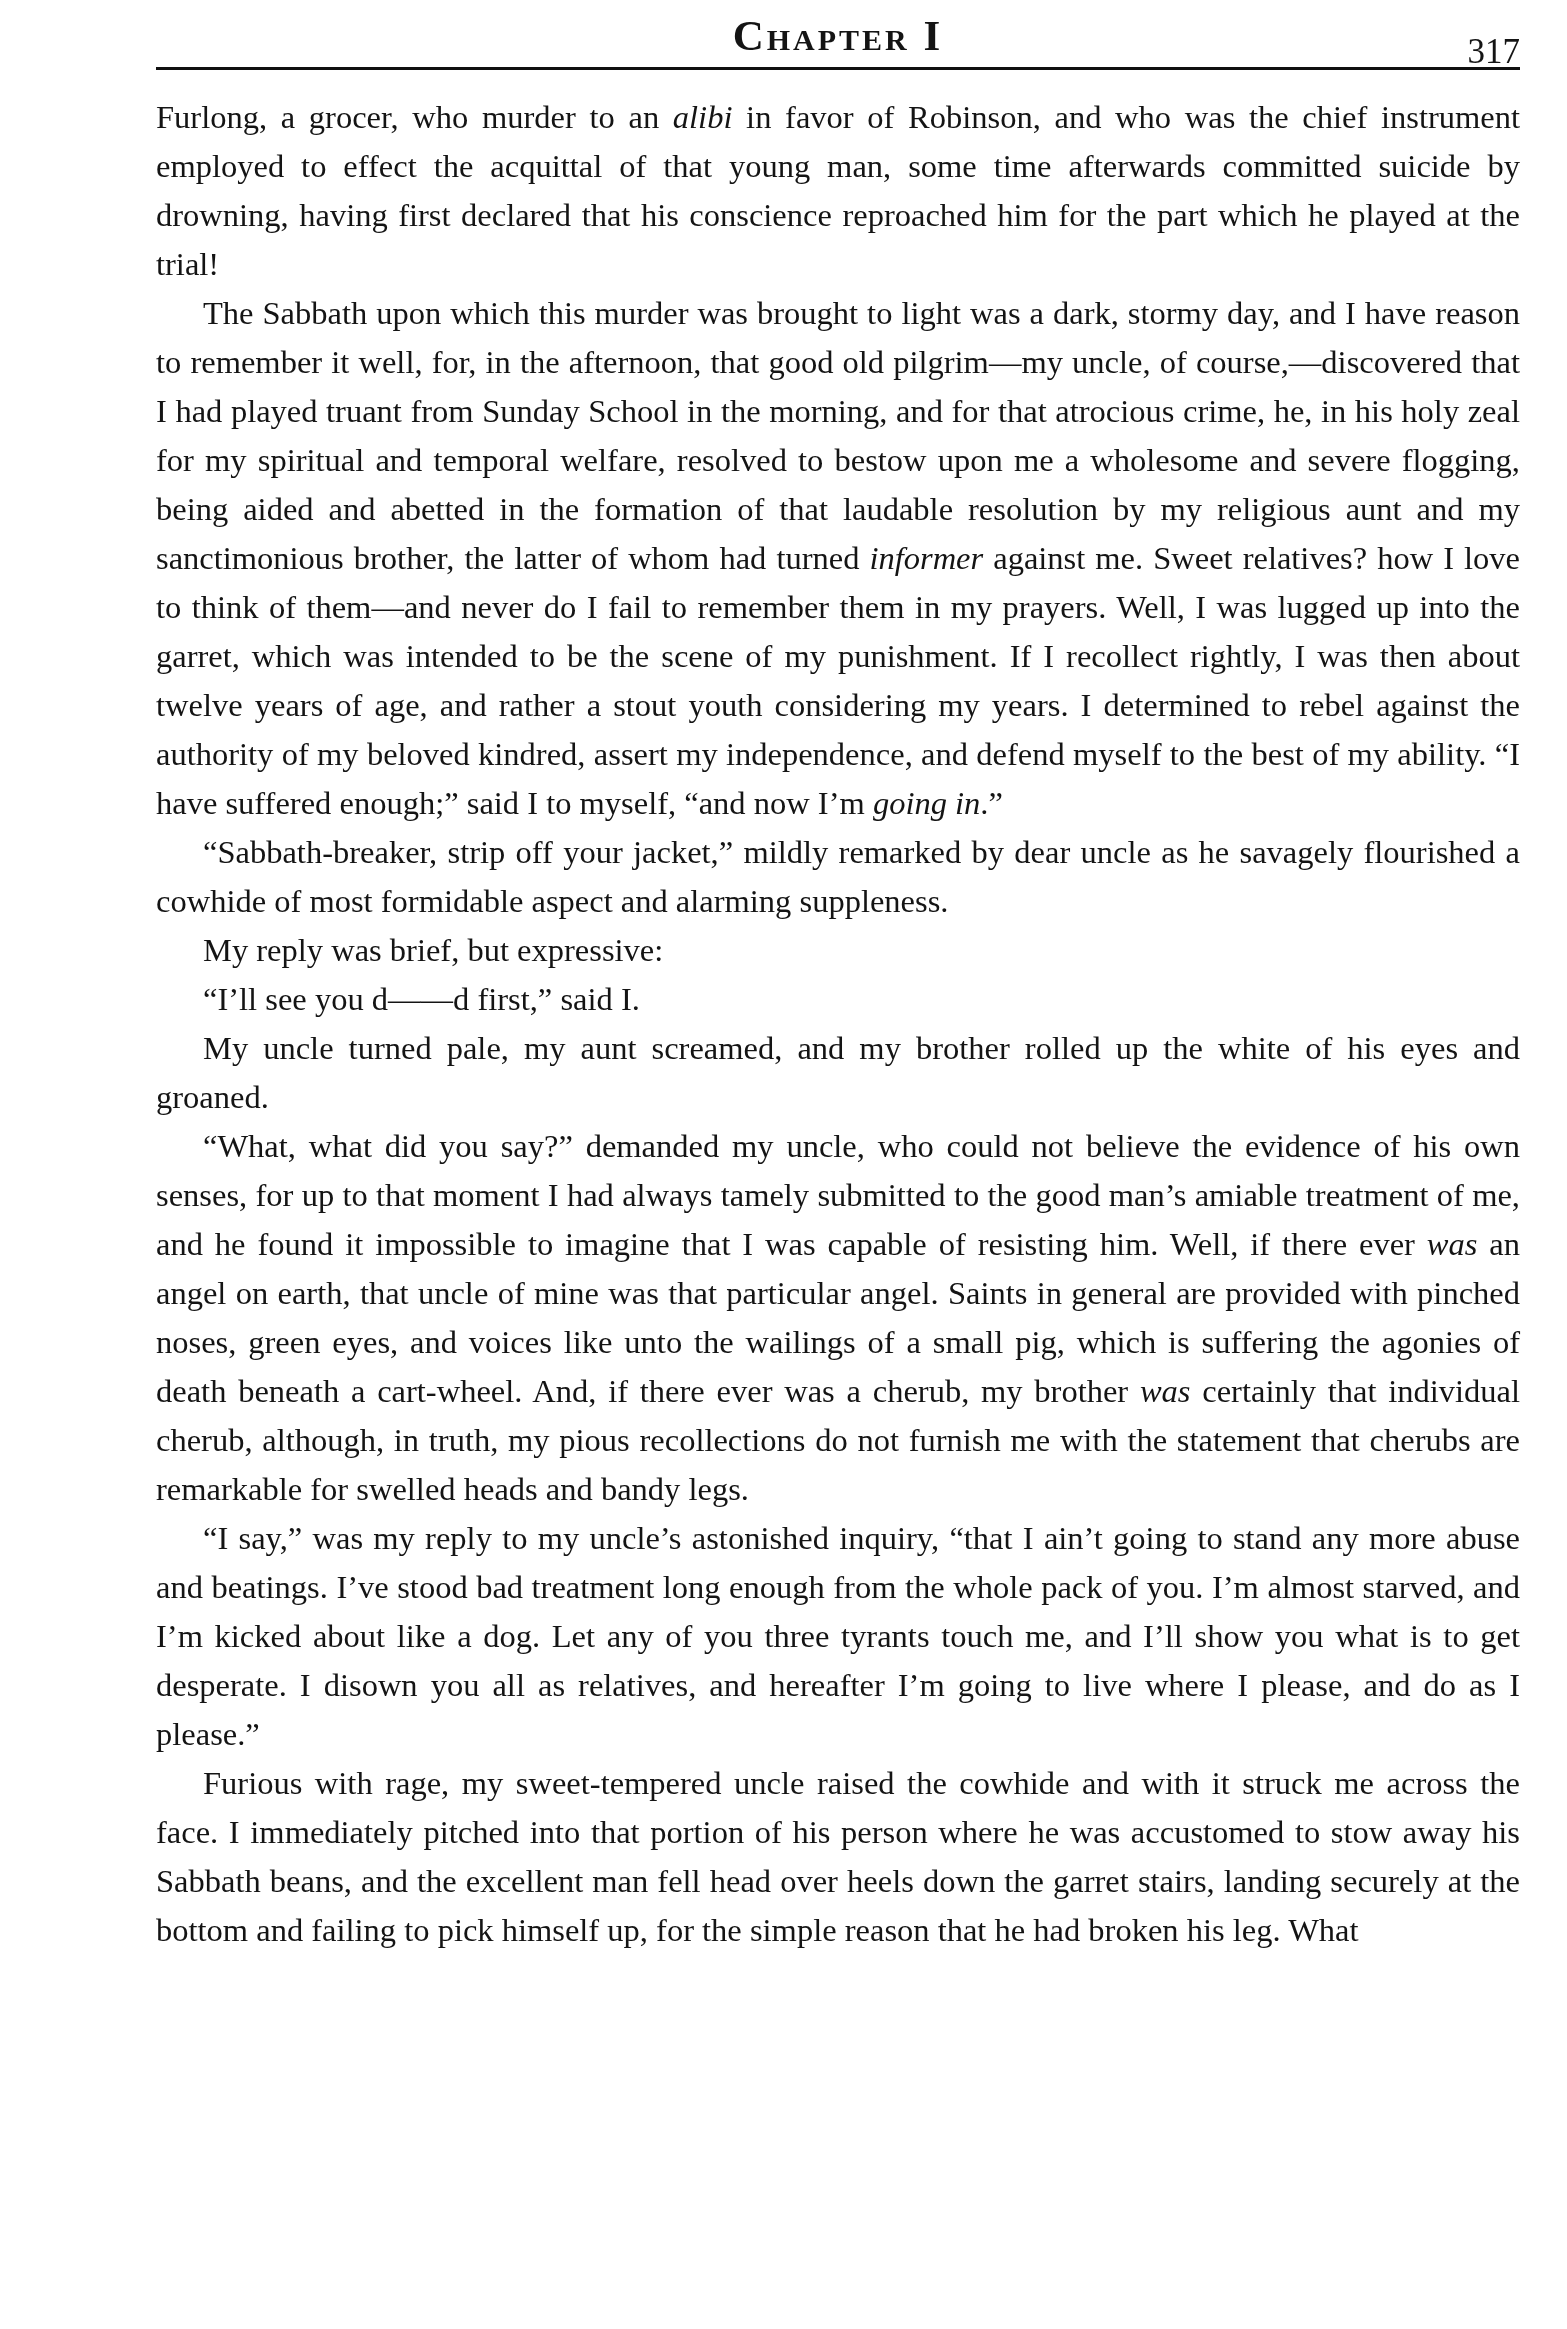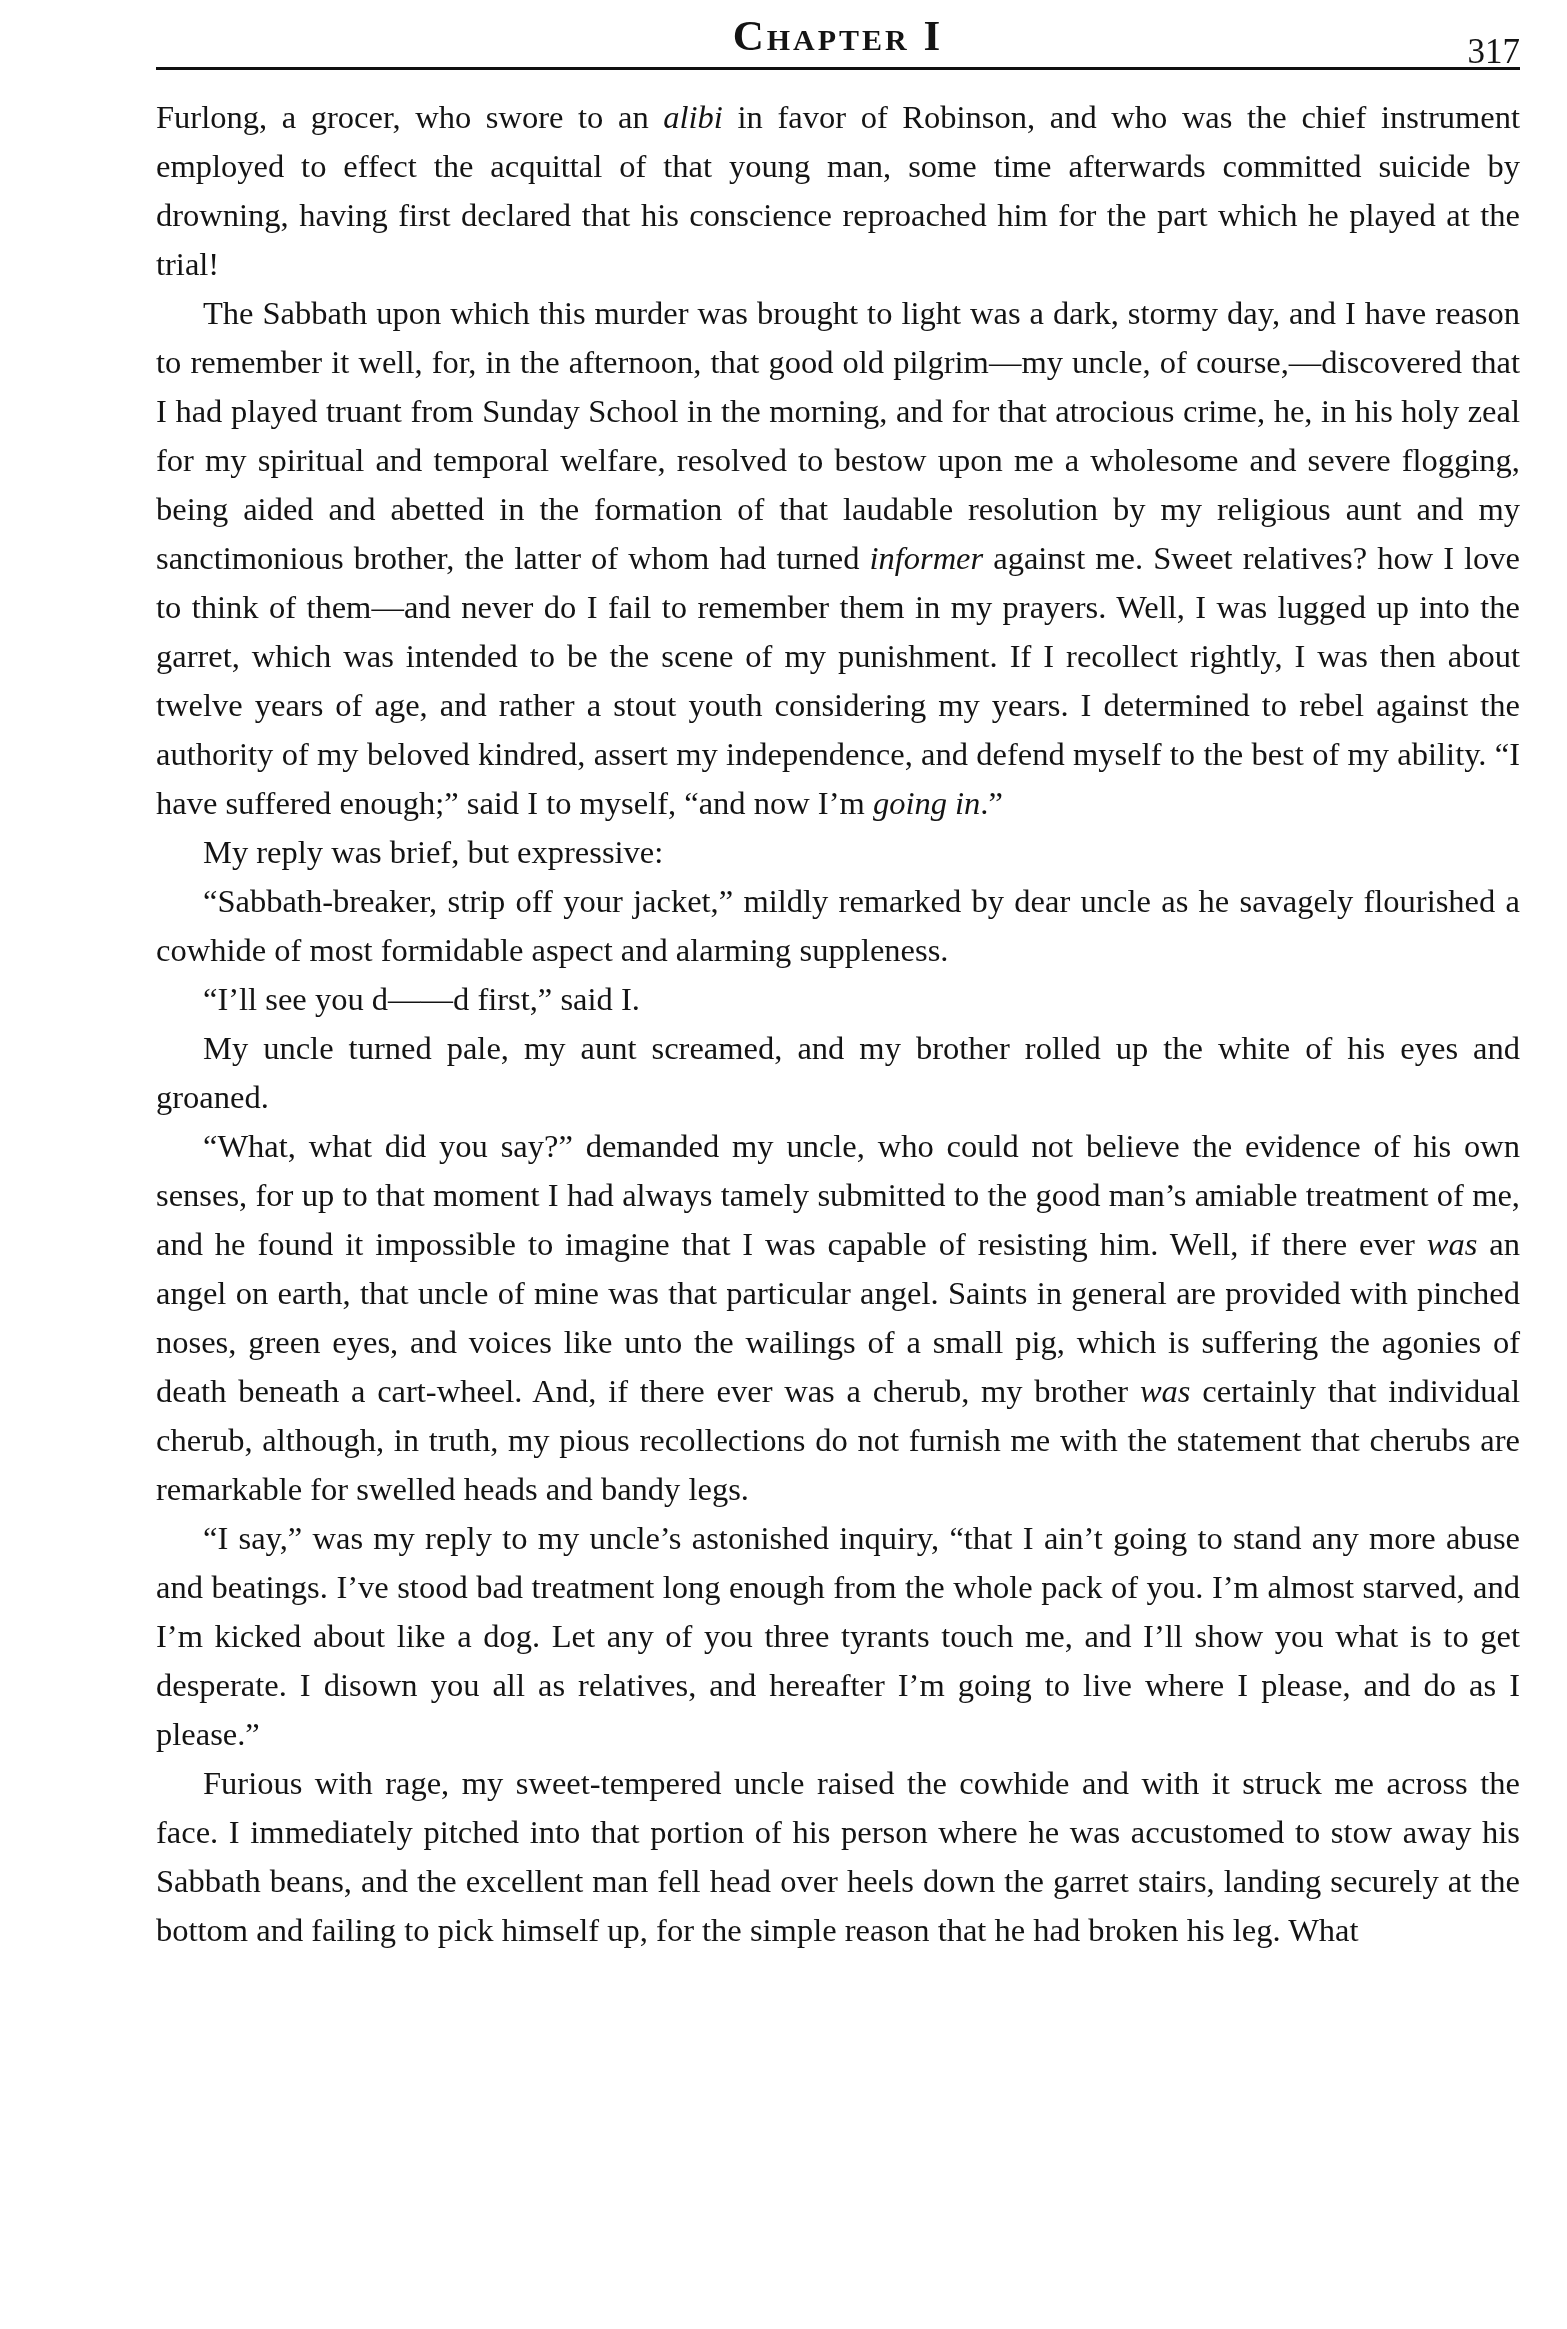--- a/index.html
+++ b/index.html
@@ -67,24 +67,24 @@
 </head>
 <body>
 
 <div class="page">
   <div class="page-header">
     <div class="chapter-title">Chapter I</div>
     <div class="page-number">317</div>
   </div>
   <hr class="header-rule">
   <div class="page-body">
-      <p class="para"><span>Furlong, a grocer, who swore to an </span><i>alibi</i><span> in favor of Robinson, and who was the chief instrument employed to effect the acquittal of that young man, some time afterwards committed suicide by drowning, having first declared that his conscience reproached him for the part which he played at the trial!</span></p>
+      <p class="para"><span>Furlong, a grocer, who murder to an </span><i>alibi</i><span> in favor of Robinson, and who was the chief instrument employed to effect the acquittal of that young man, some time afterwards committed suicide by drowning, having first declared that his conscience reproached him for the part which he played at the trial!</span></p>
       <p class="para indent"><span>The Sabbath upon which this murder was brought to light was a dark, stormy day, and I have reason to remember it well, for, in the afternoon, that good old pilgrim—my uncle, of course,—discovered that I had played truant from Sunday School in the morning, and for that atrocious crime, he, in his holy zeal for my spiritual and temporal welfare, resolved to bestow upon me a wholesome and severe flogging, being aided and abetted in the formation of that laudable resolution by my religious aunt and my sanctimonious brother, the latter of whom had turned </span><i>informer</i><span> against me. Sweet relatives? how I love to think of them—and never do I fail to remember them in my prayers. Well, I was lugged up into the garret, which was intended to be the scene of my punishment. If I recollect rightly, I was then about twelve years of age, and rather a stout youth considering my years. I determined to rebel against the authority of my beloved kindred, assert my independence, and defend myself to the best of my ability. “I have suffered enough;” said I to myself, “and now I’m </span><i>going in</i><span>.”</span></p>
+      <p class="para indent"><span>“Sabbath-breaker, strip off your jacket,” mildly remarked by dear uncle as he savagely flourished a cowhide of most formidable aspect and alarming suppleness.</span></p>
       <p class="para indent"><span>My reply was brief, but expressive:</span></p>
-      <p class="para indent"><span>“Sabbath-breaker, strip off your jacket,” mildly remarked by dear uncle as he savagely flourished a cowhide of most formidable aspect and alarming suppleness.</span></p>
       <p class="para indent"><span>“I’ll see you d——d first,” said I.</span></p>
       <p class="para indent"><span>My uncle turned pale, my aunt screamed, and my brother rolled up the white of his eyes and groaned.</span></p>
       <p class="para indent"><span>“What, what did you say?” demanded my uncle, who could not believe the evidence of his own senses, for up to that moment I had always tamely submitted to the good man’s amiable treatment of me, and he found it impossible to imagine that I was capable of resisting him. Well, if there ever </span><i>was</i><span> an angel on earth, that uncle of mine was that particular angel. Saints in general are provided with pinched noses, green eyes, and voices like unto the wailings of a small pig, which is suffering the agonies of death beneath a cart-wheel. And, if there ever was a cherub, my brother </span><i>was</i><span> certainly that individual cherub, although, in truth, my pious recollections do not furnish me with the statement that cherubs are remarkable for swelled heads and bandy legs.</span></p>
       <p class="para indent"><span>“I say,” was my reply to my uncle’s astonished inquiry, “that I ain’t going to stand any more abuse and beatings. I’ve stood bad treatment long enough from the whole pack of you. I’m almost starved, and I’m kicked about like a dog. Let any of you three tyrants touch me, and I’ll show you what is to get desperate. I disown you all as relatives, and hereafter I’m going to live where I please, and do as I please.”</span></p>
       <p class="para indent"><span>Furious with rage, my sweet-tempered uncle raised the cowhide and with it struck me across the face. I immediately pitched into that portion of his person where he was accustomed to stow away his Sabbath beans, and the excellent man fell head over heels down the garret stairs, landing securely at the bottom and failing to pick himself up, for the simple reason that he had broken his leg. What</span></p>
     </div>
 </div>
 
 
 </body></html>

